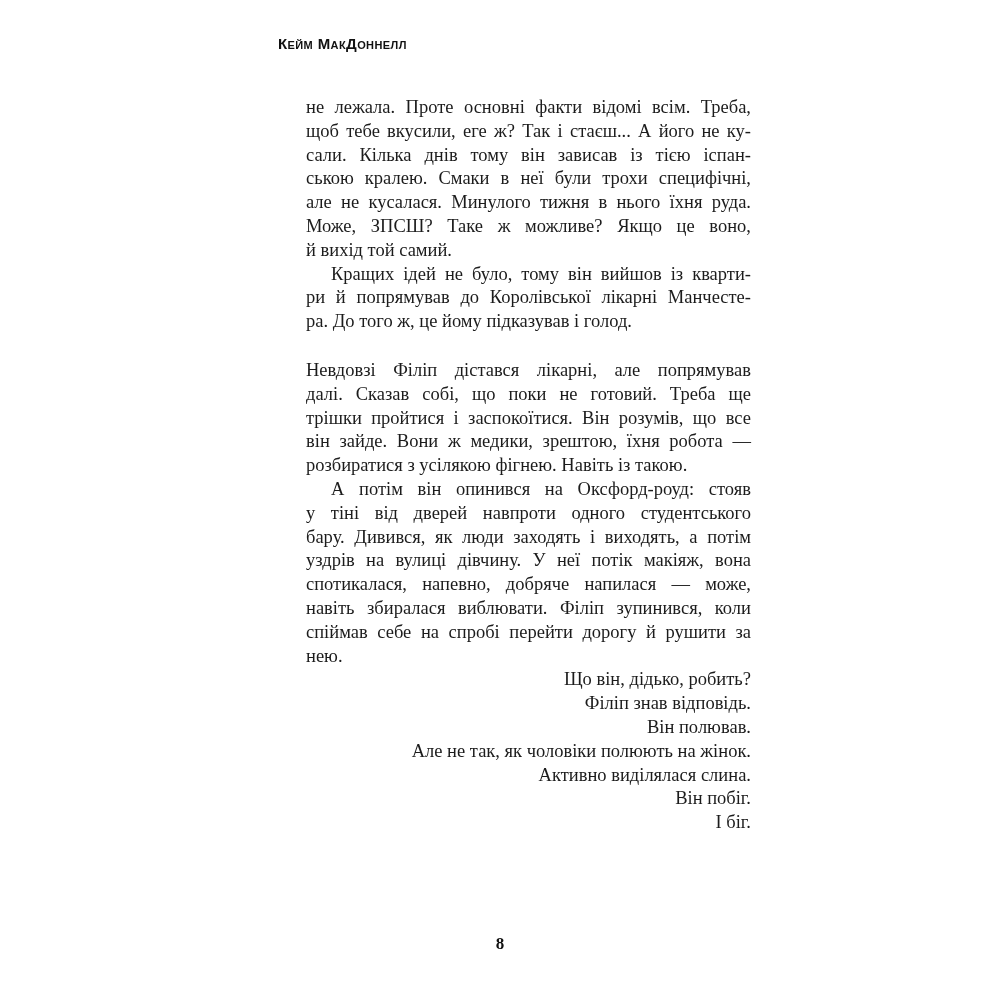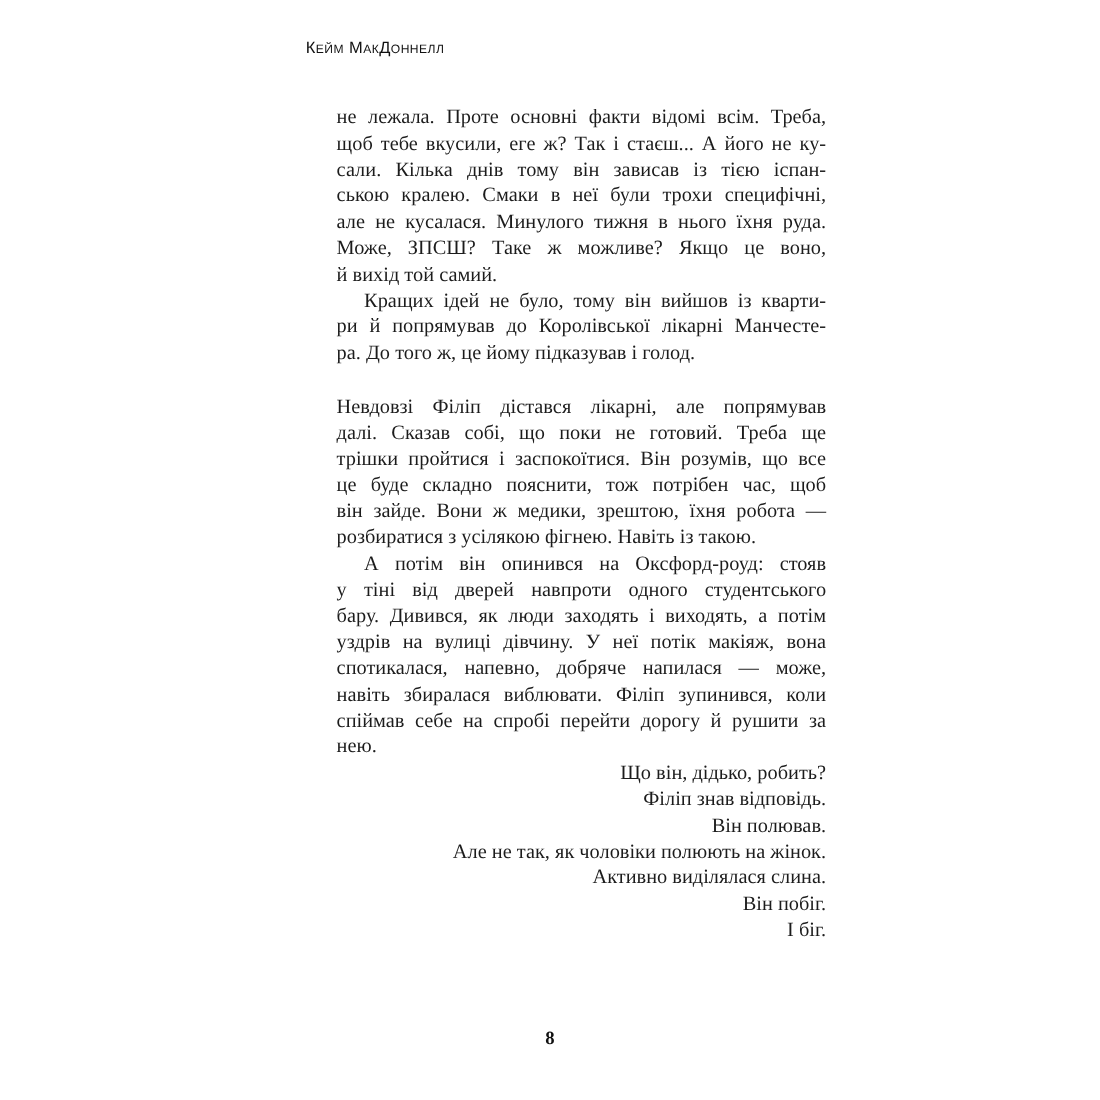--- a/index.html
+++ b/index.html
@@ -14,21 +14,21 @@
     background: #ffffff;
     color: #1c1c1c;
     font-family: "Liberation Serif", serif;
     overflow: hidden;
   }
   .running-header {
     position: absolute;
     left: 278px;
     top: 35px;
     font-family: "Liberation Sans", sans-serif;
-    font-weight: 400;
+    font-weight: 700;
     font-size: 15px;
     font-variant: small-caps;
     letter-spacing: 0.4px;
     color: #111111;
   }
   .text-block {
     position: absolute;
     left: 278px;
     top: 96px;
     width: 445px;
@@ -80,21 +80,20 @@
     <div class="line j">ською кралею. Смаки в неї були трохи специфічні,</div>
     <div class="line j">але не кусалася. Минулого тижня в нього їхня руда.</div>
     <div class="line j">Може, ЗПСШ? Таке ж можливе? Якщо це воно,</div>
     <div class="line">й вихід той самий.</div>
     <div class="line j in">Кращих ідей не було, тому він вийшов із кварти-</div>
     <div class="line j">ри й попрямував до Королівської лікарні Манчесте-</div>
     <div class="line">ра. До того ж, це йому підказував і голод.</div>
     <div class="line j sec">Невдовзі Філіп дістався лікарні, але попрямував</div>
     <div class="line j">далі. Сказав собі, що поки не готовий. Треба ще</div>
     <div class="line j">трішки пройтися і заспокоїтися. Він розумів, що все</div>
-    <div class="line j">це буде складно пояснити, тож потрібен час, щоб</div>
     <div class="line j">він зайде. Вони ж медики, зрештою, їхня робота —</div>
     <div class="line">розбиратися з усілякою фігнею. Навіть із такою.</div>
     <div class="line j in">А потім він опинився на Оксфорд-роуд: стояв</div>
     <div class="line j">у тіні від дверей навпроти одного студентського</div>
     <div class="line j">бару. Дивився, як люди заходять і виходять, а потім</div>
     <div class="line j">уздрів на вулиці дівчину. У неї потік макіяж, вона</div>
     <div class="line j">спотикалася, напевно, добряче напилася — може,</div>
     <div class="line j">навіть збиралася виблювати. Філіп зупинився, коли</div>
     <div class="line j">спіймав себе на спробі перейти дорогу й рушити за</div>
     <div class="line">нею.</div>

